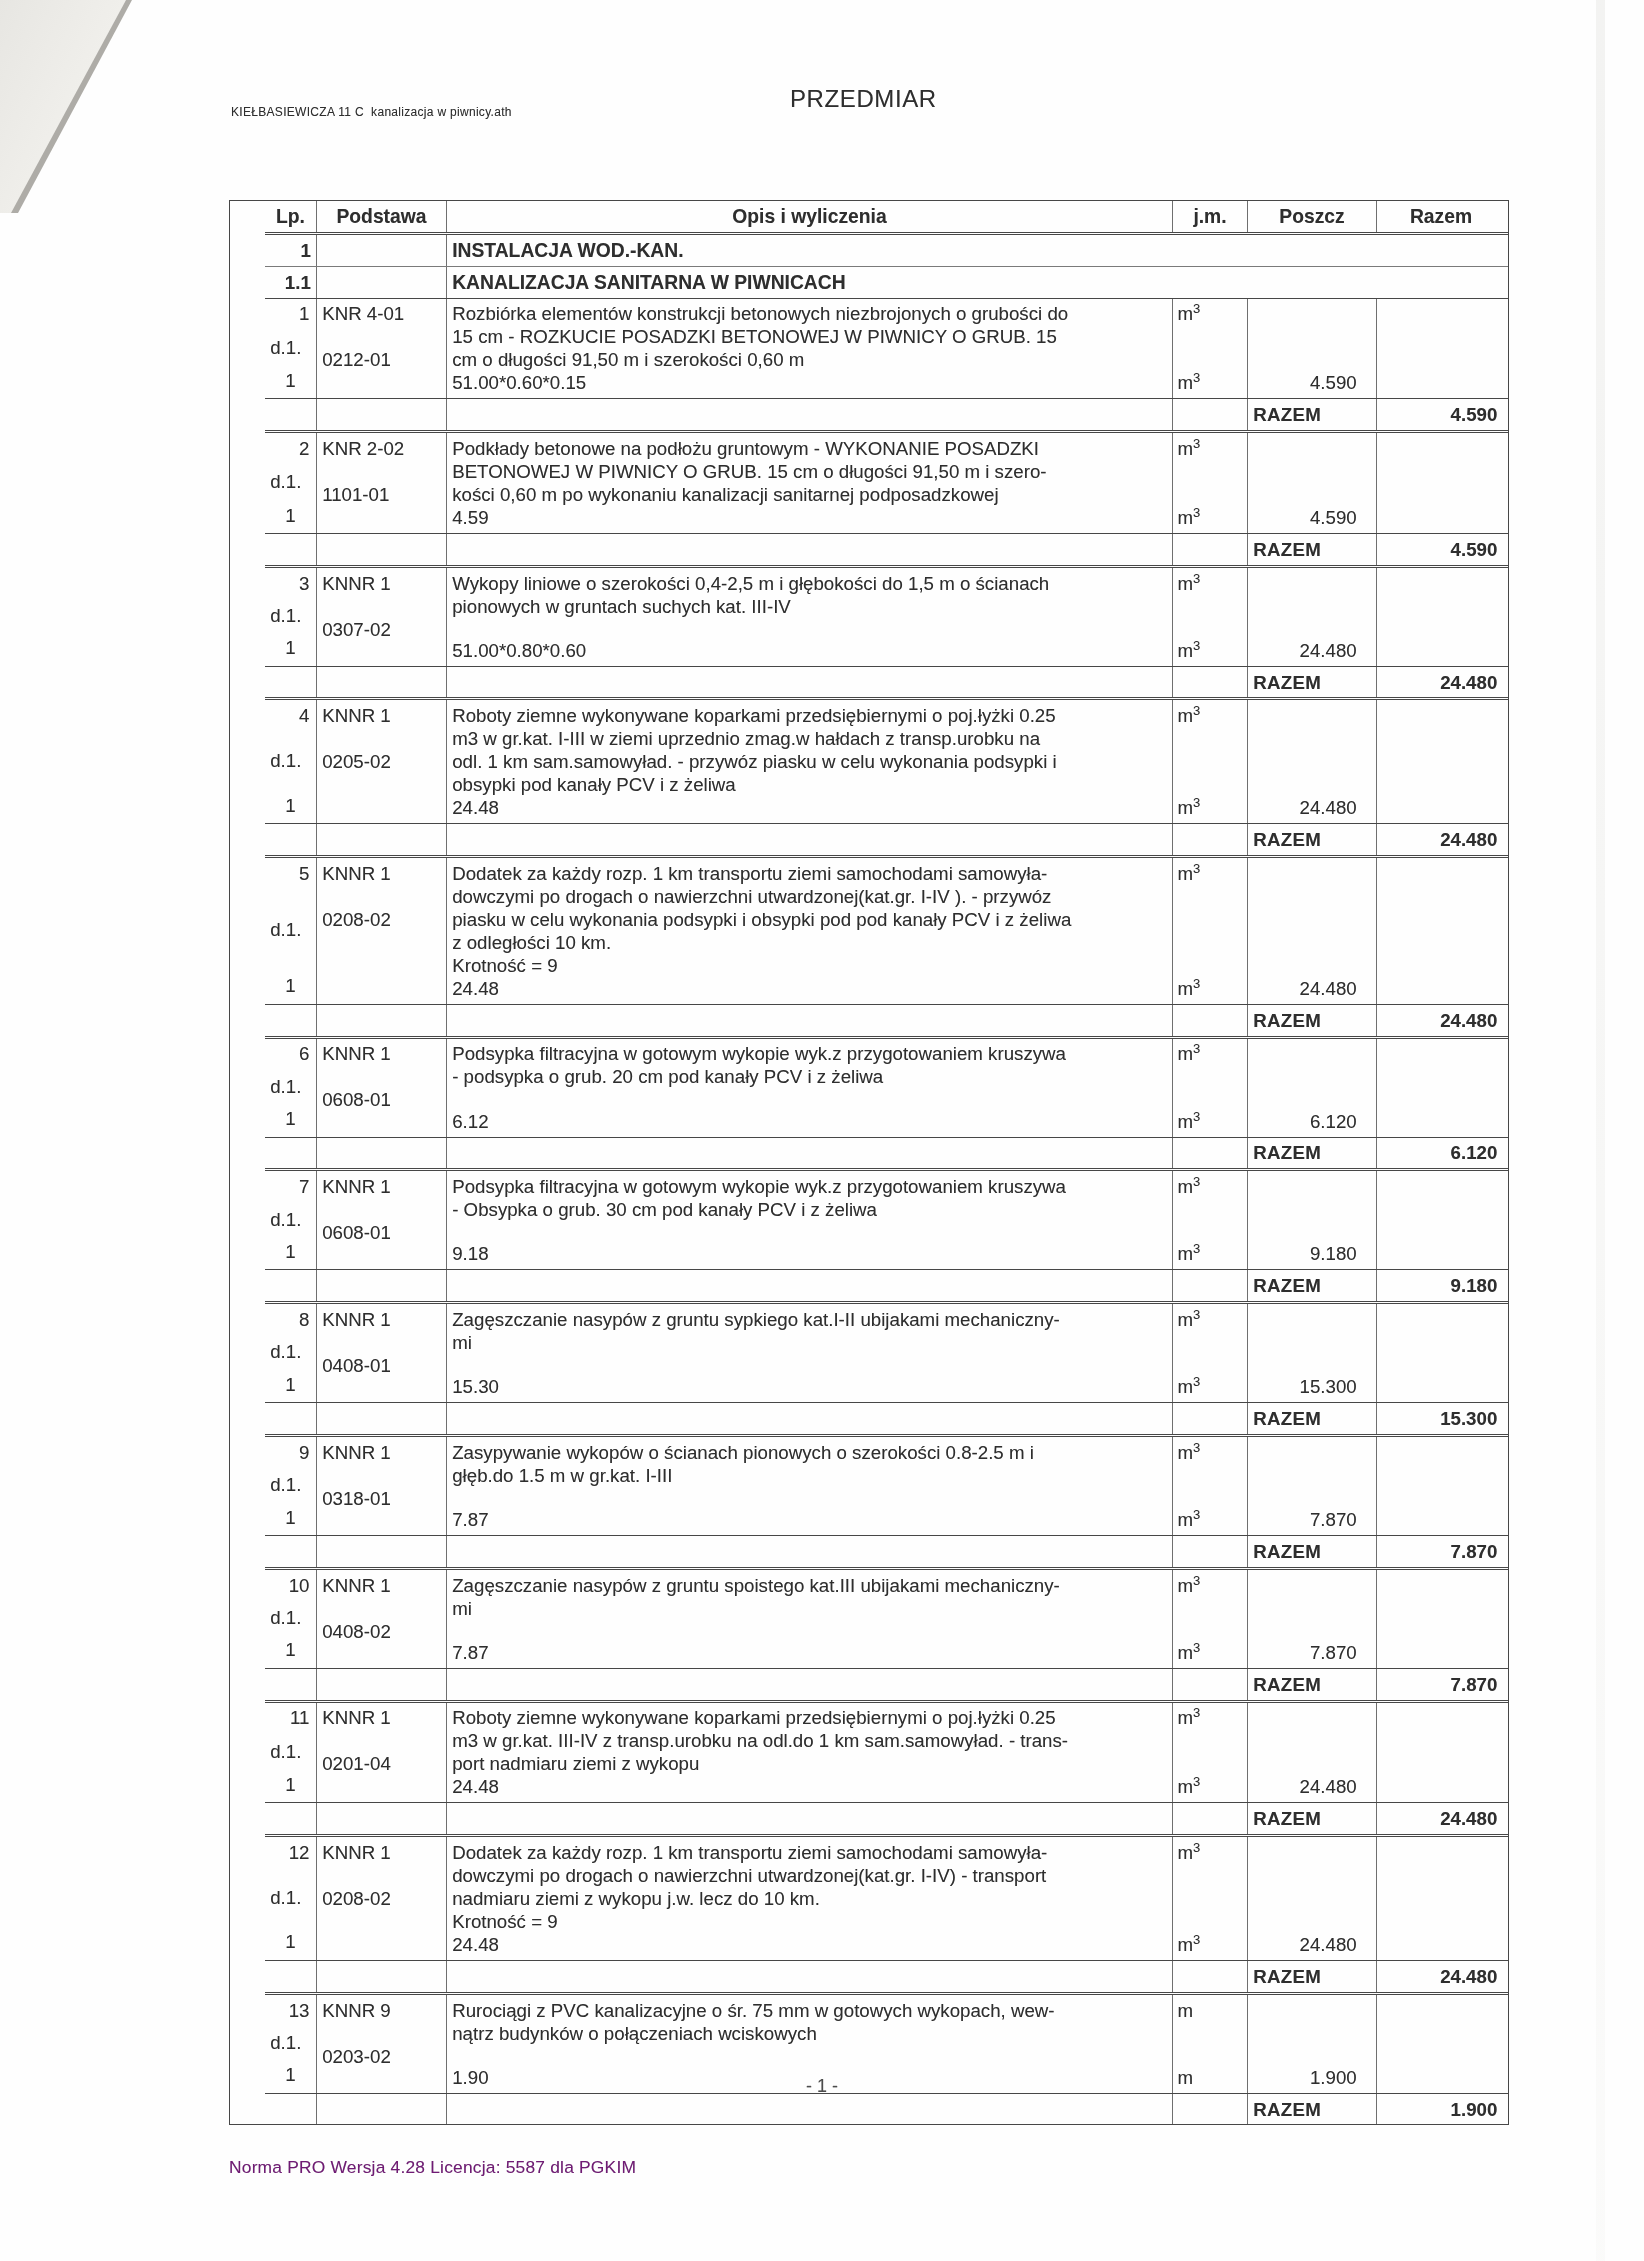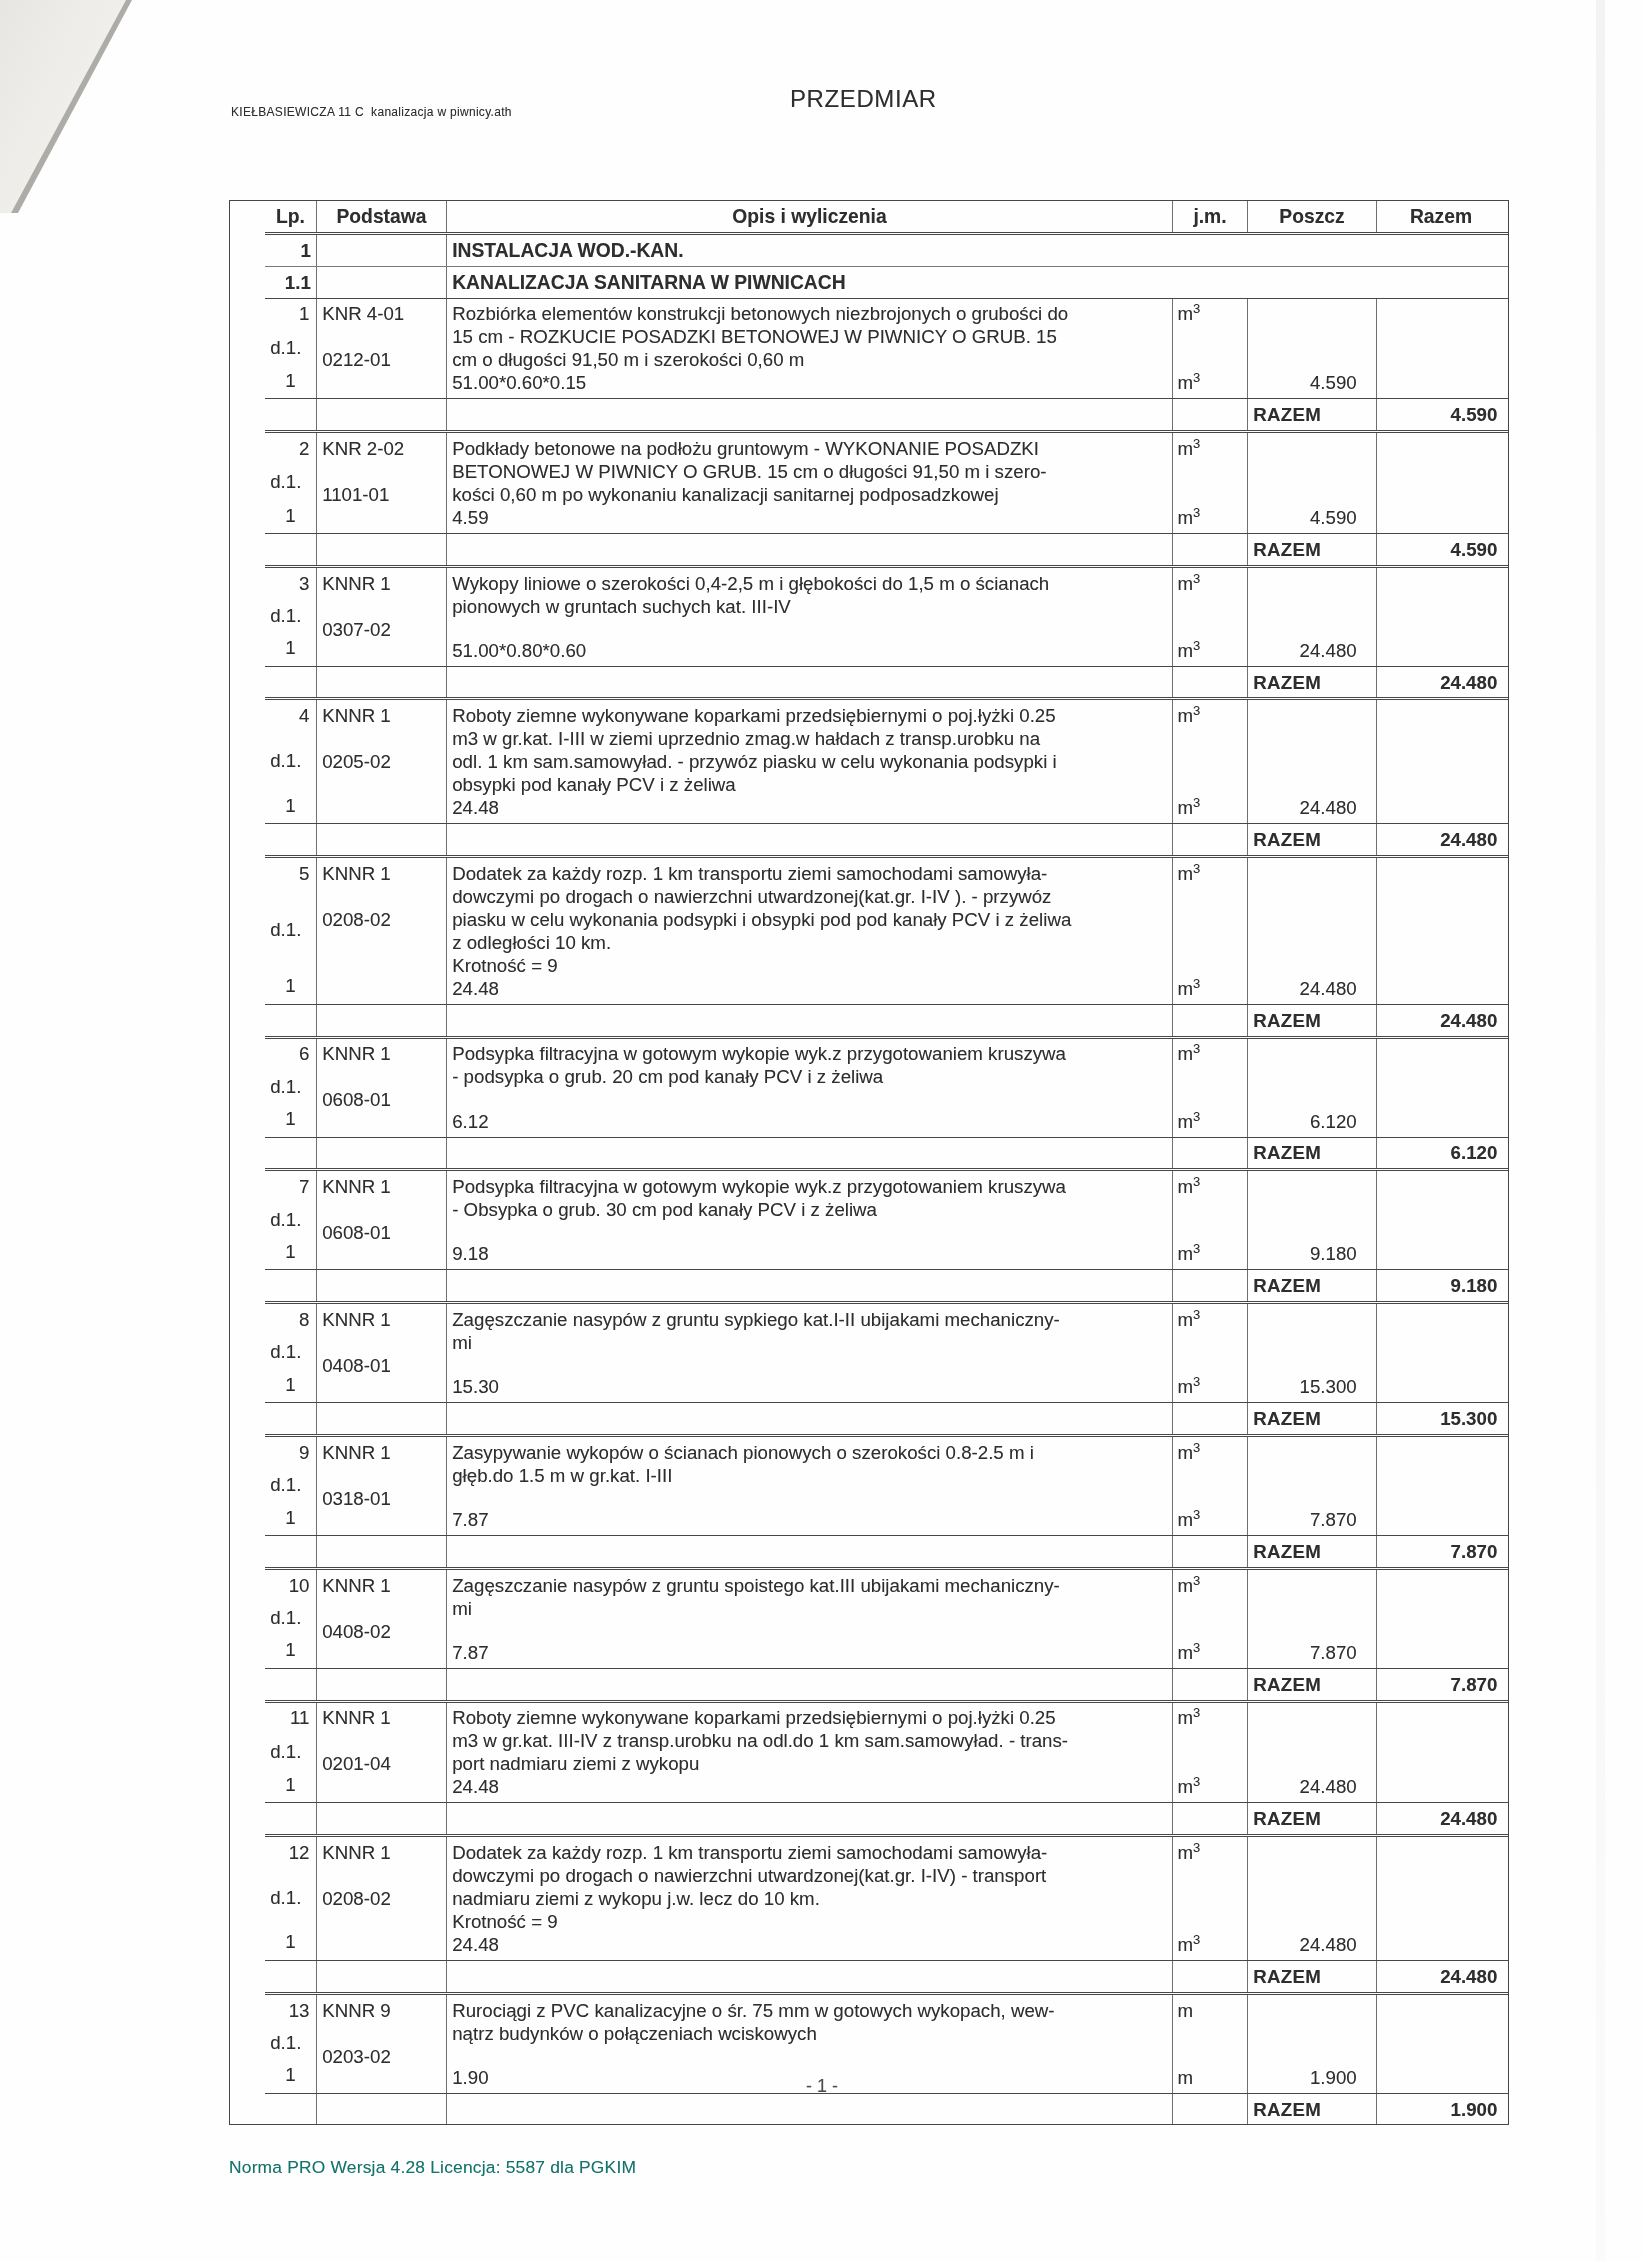--- a/index.html
+++ b/index.html
@@ -32,21 +32,21 @@
   }
   .scan-streak {
     position:absolute; top:0; right:39px; width:9px; height:2261px;
     background:linear-gradient(180deg,rgba(210,210,205,.25),rgba(225,225,220,.12));
   }
 
   
   .doc-title { position:absolute; left:231px; top:85px; font-size:12px; white-space:pre; letter-spacing:0.3px;margin-top:20px; }
   .doc-type  { position:absolute; left:790px; top:85px; font-size:24px; letter-spacing:0.6px; }
   .page-number { position:absolute; top:2076px; left:0; width:1644px; text-align:center; font-size:18px; color:#4c4c4c; }
-  .footer-note { position:absolute; top:2157px; left:229px; font-size:17.4px; color:#0f766e; letter-spacing:0.2px; }
+  .footer-note { position:absolute; top:2157px; left:229px; font-size:17.4px; color:#701a75; letter-spacing:0.2px; }
 
   
   .ptable {
     position:absolute; left:229px; top:200px; width:1243px;
     border:1.9px solid #474747;
     background:#fefefe;
     padding-left:35px;
   }
   .row {
     display:grid;

